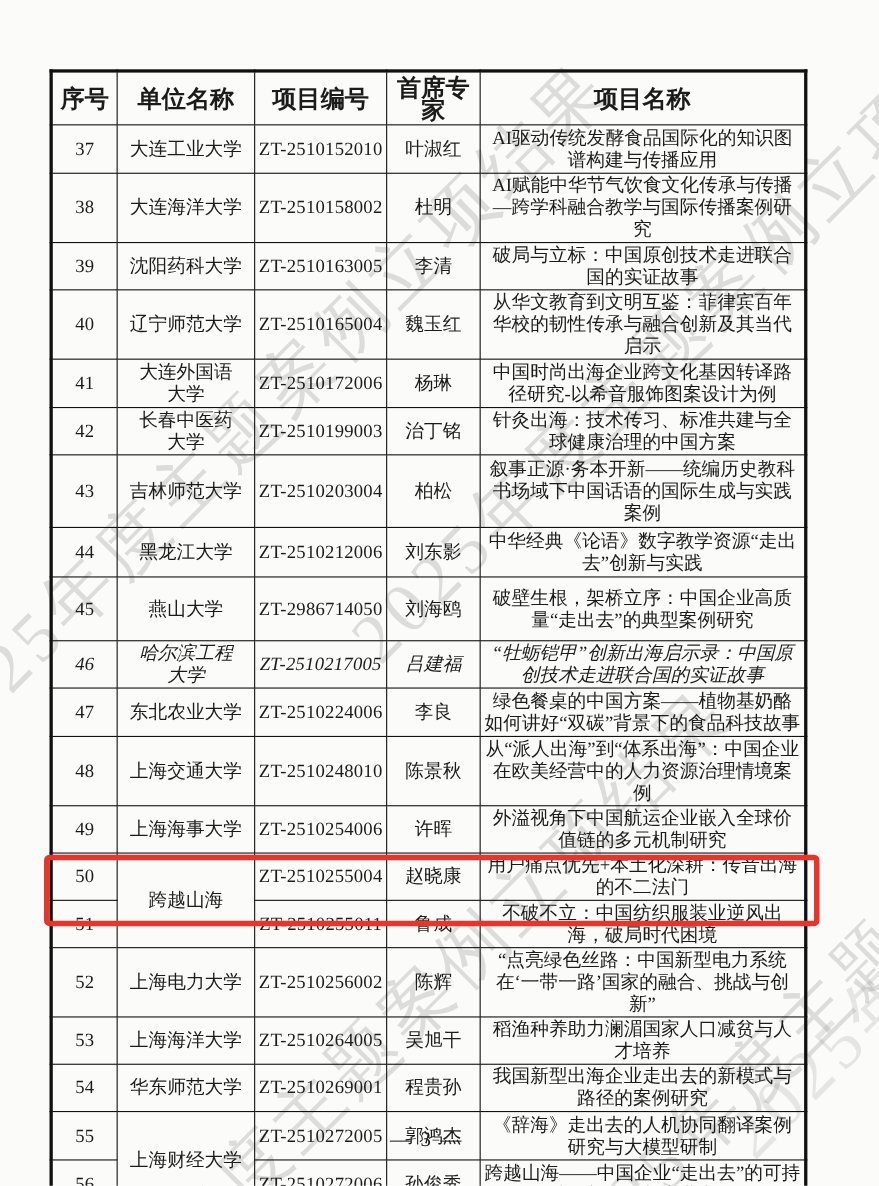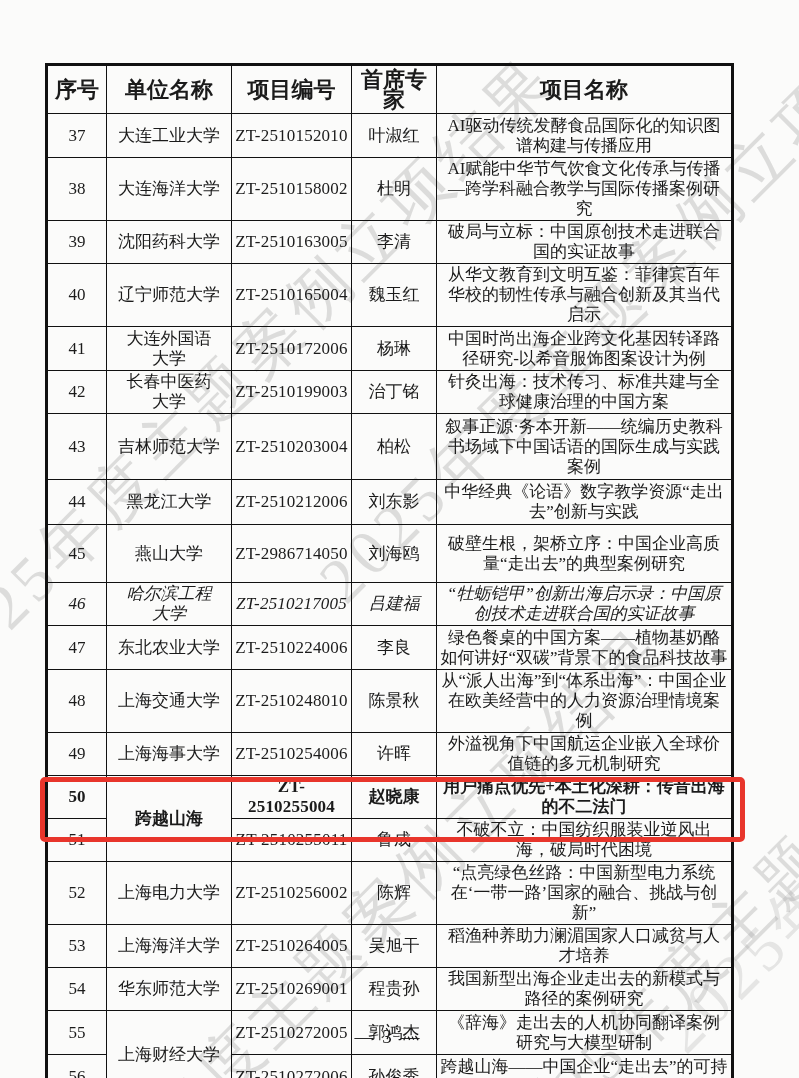--- a/index.html
+++ b/index.html
@@ -208,21 +208,21 @@
             <td class="c-expert">陈景秋</td>
             <td class="c-project">从“派人出海”到“体系出海”：中国企业在欧美经营中的人力资源治理情境案例</td>
           </tr>
           <tr style="height: 43px;">
             <td class="c-no">49</td>
             <td class="c-unit">上海海事大学</td>
             <td class="c-code">ZT-2510254006</td>
             <td class="c-expert">许晖</td>
             <td class="c-project">外溢视角下中国航运企业嵌入全球价值链的多元机制研究</td>
           </tr>
-          <tr style="height: 43px; font-weight: bold;">
+          <tr style="height: 43px;">
             <td class="c-no">50</td>
             <td class="c-unit" rowspan="2">跨越山海</td>
             <td class="c-code">ZT-2510255004</td>
             <td class="c-expert">赵晓康</td>
             <td class="c-project">用户痛点优先+本土化深耕：传音出海的不二法门</td>
           </tr>
           <tr style="height: 43px;">
             <td class="c-no">51</td>
             <td class="c-code">ZT-2510255011</td>
             <td class="c-expert">鲁成</td>

